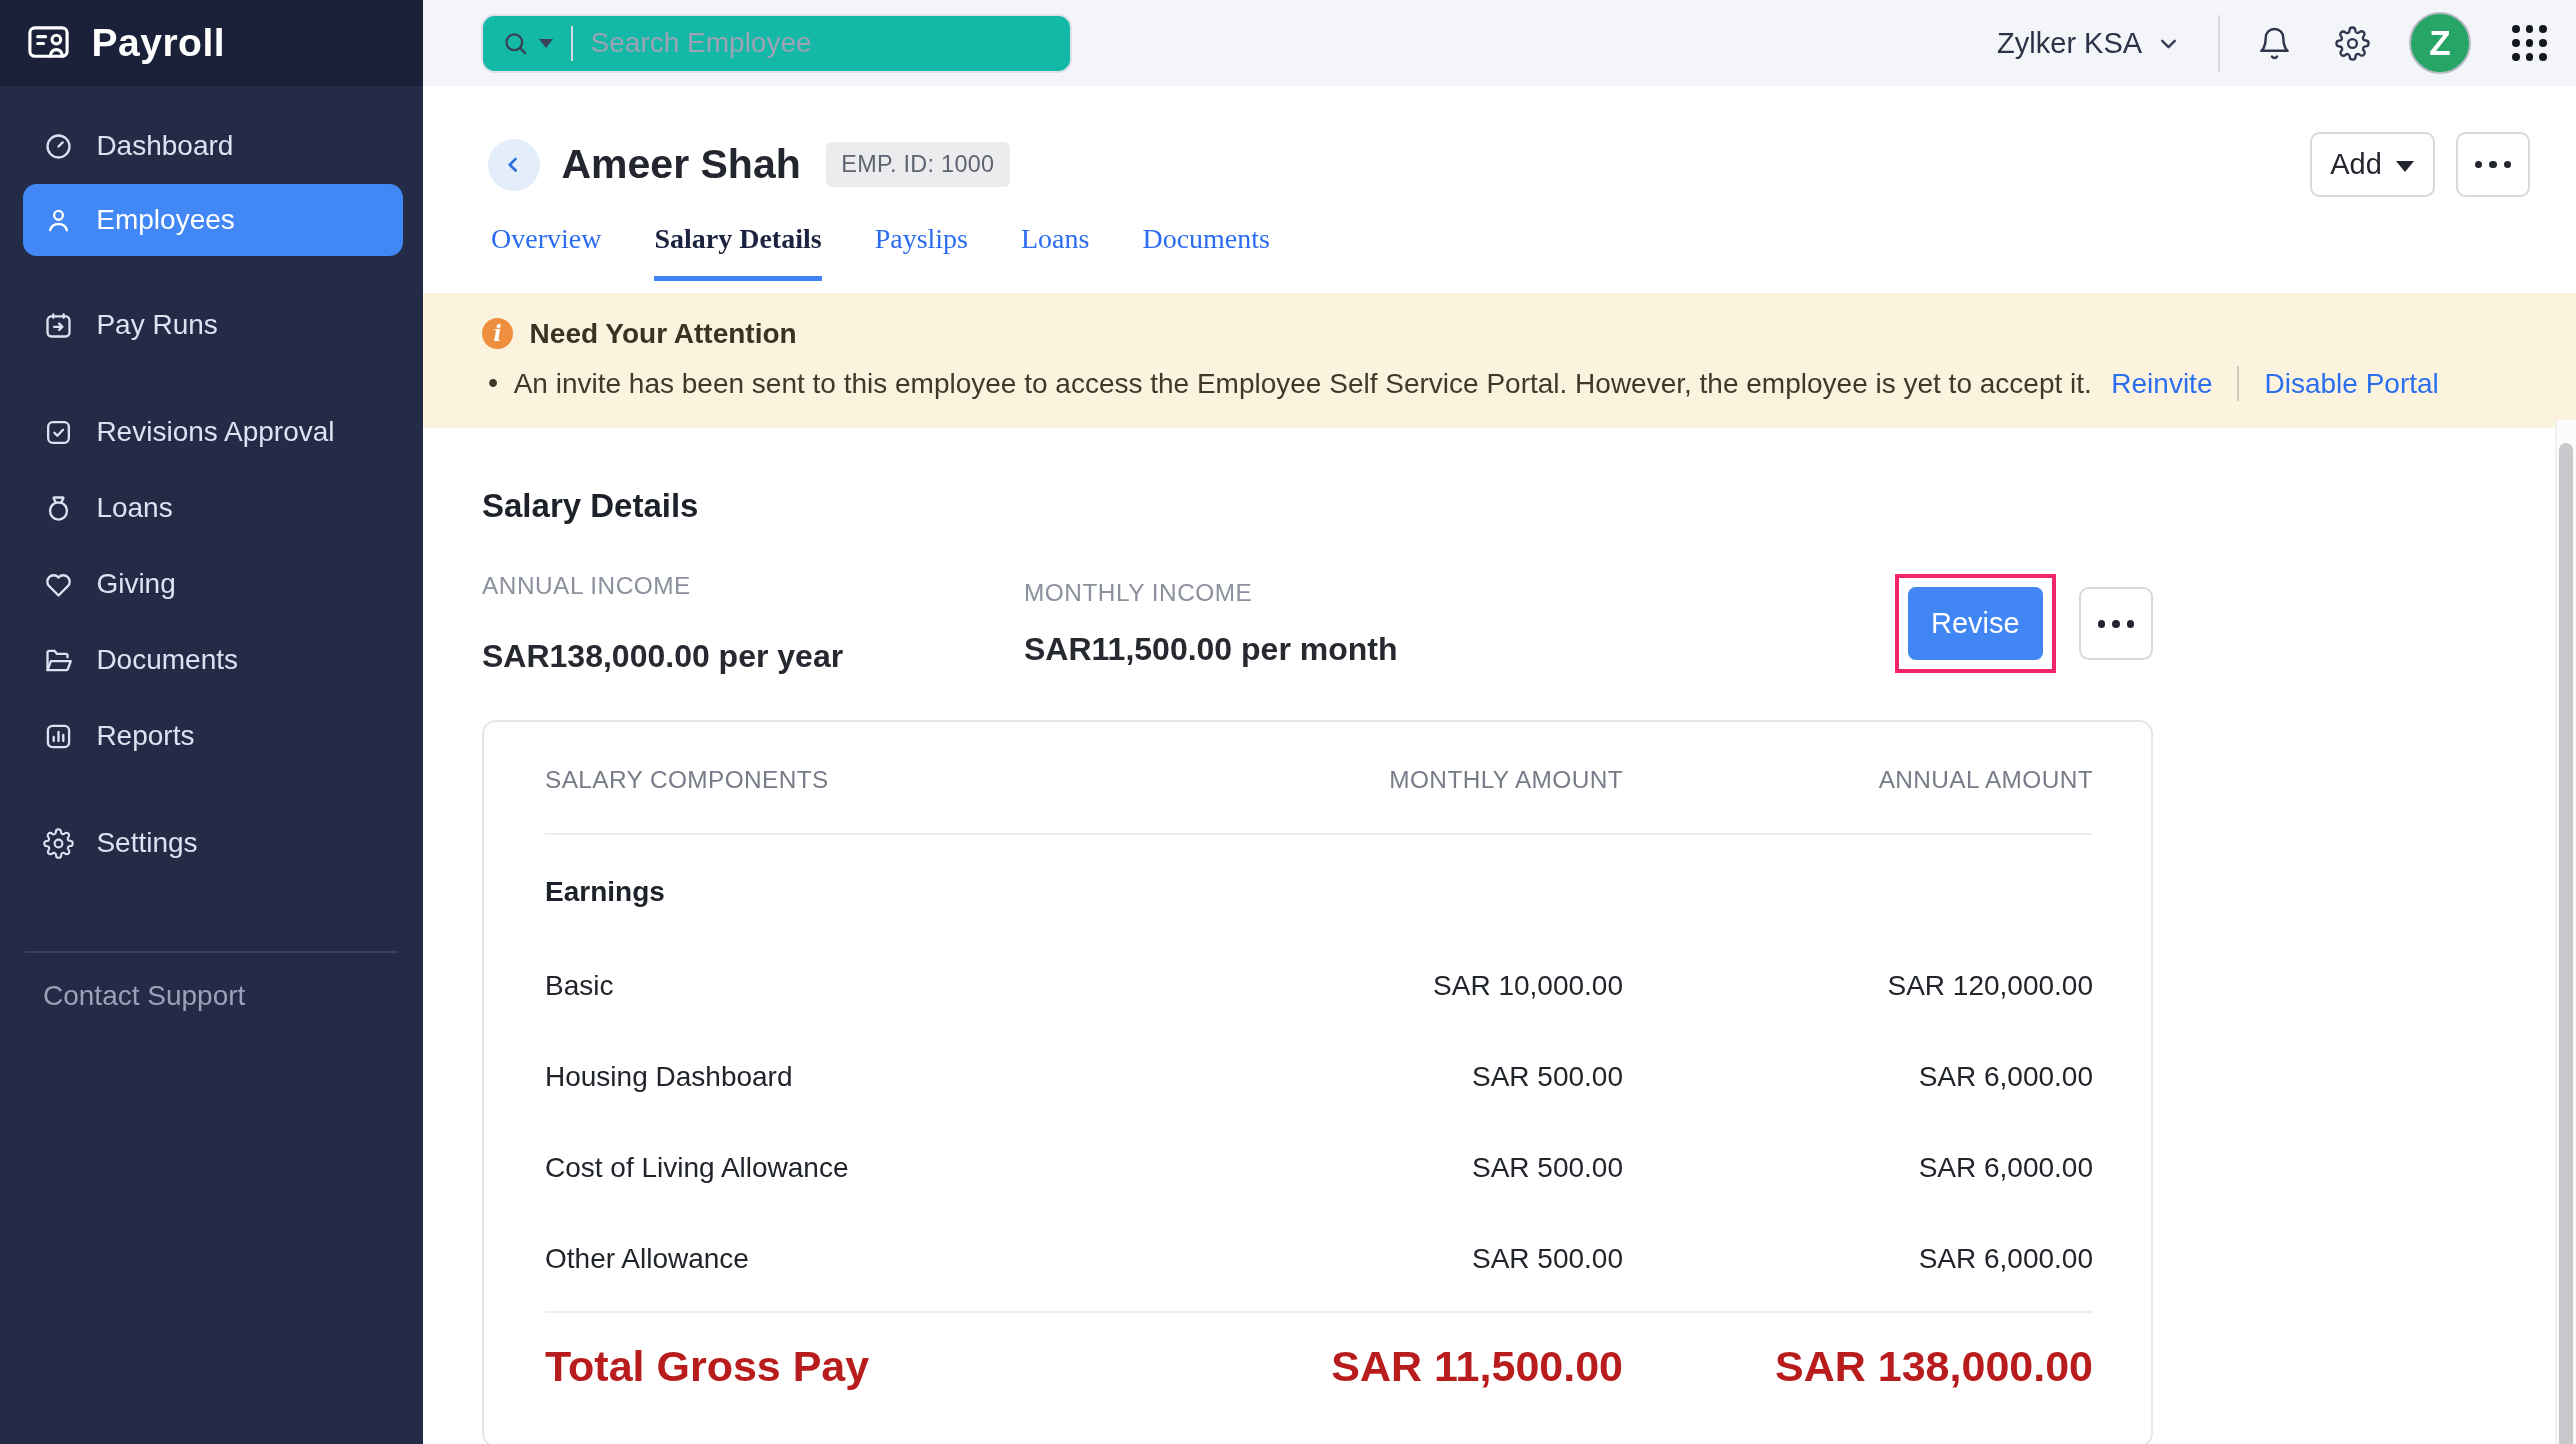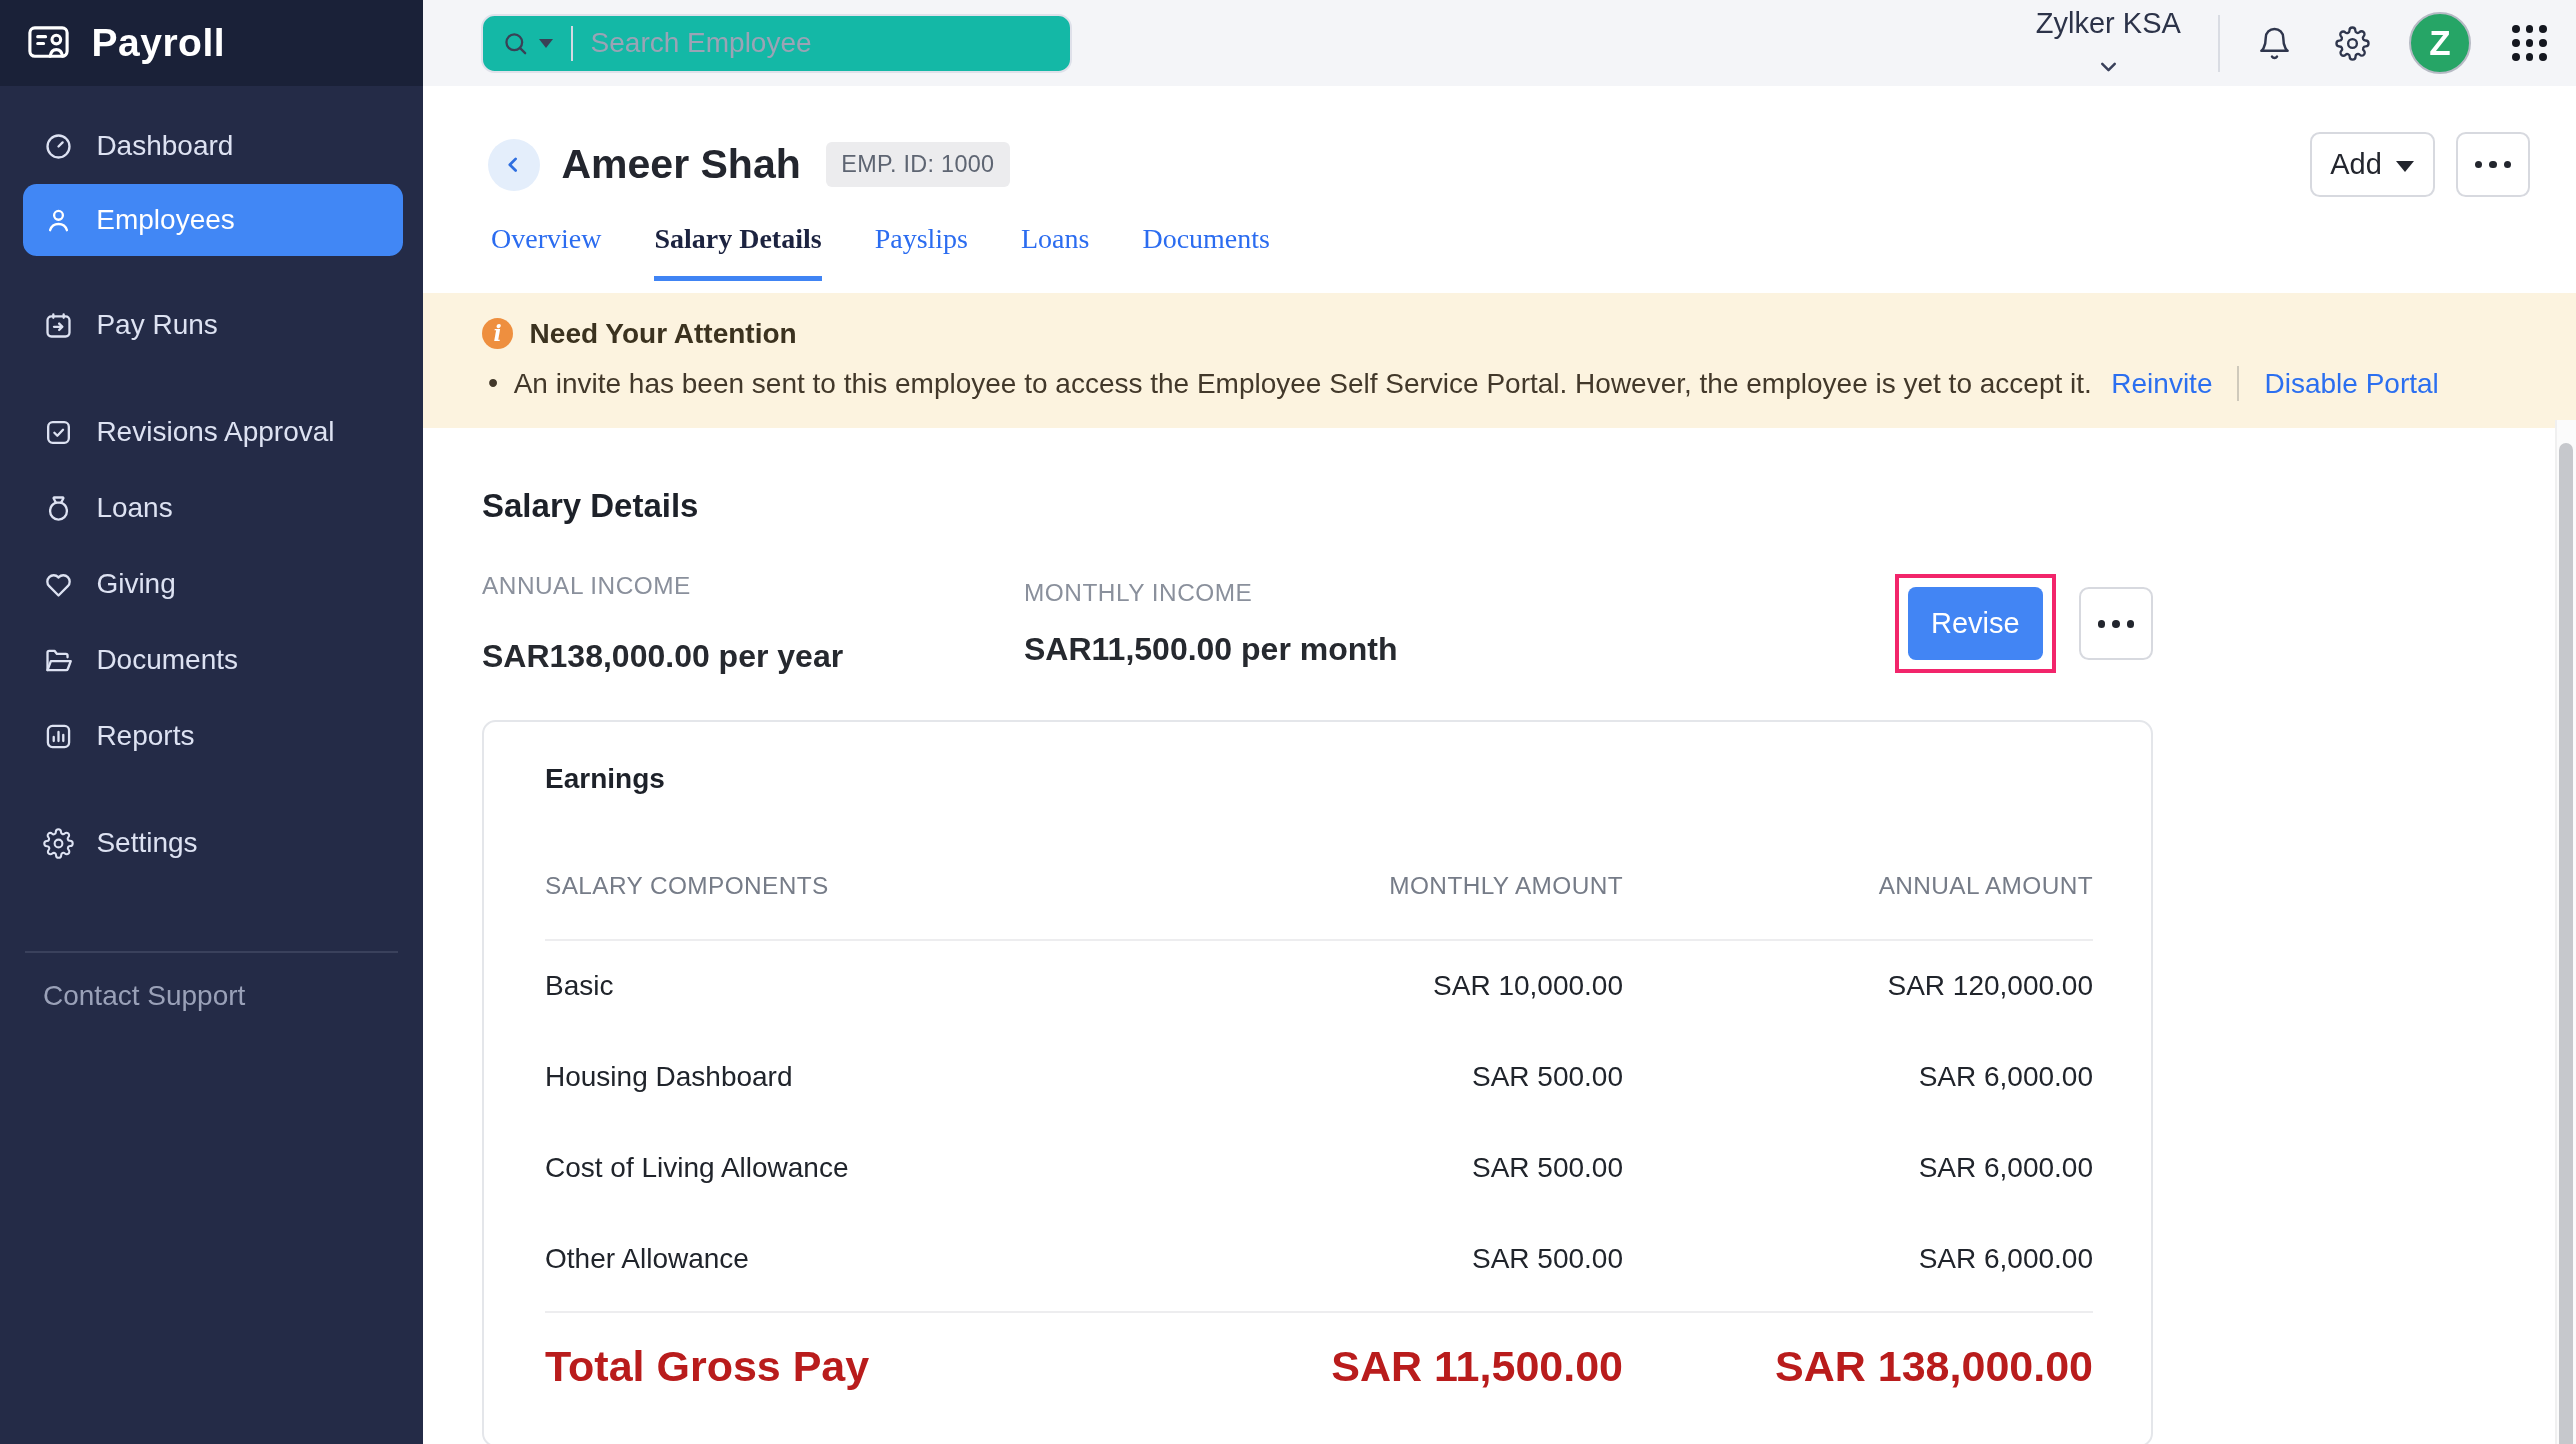--- a/index.html
+++ b/index.html
@@ -22,21 +22,21 @@
   .contact-support { margin-top:27px; padding-left:43px; color:#9aa1b8; font-size:28px; cursor:pointer; }
   
   .topbar { position:absolute; left:423px; top:0; right:0; height:86px; background:#f4f5f8; display:flex; align-items:center; padding:0 29px 0 58px; }
   .searchbox { width:591px; height:59px; background:#14b8a6; border:2px solid #dfe1ea; border-radius:13.7px; display:flex; align-items:center; padding:0 17.6px; }
   .searchbox svg { width:29px; height:29px; color:#3a4156; }
   .search-caret { width:0; height:0; border-left:7.8px solid transparent; border-right:7.8px solid transparent; border-top:9.8px solid #3a4156; margin-left:9.8px; }
   .search-div { width:2px; height:35px; background:#d5d8e2; margin:0 17.6px; }
   .search-input { border:none; outline:none; background:transparent; font-size:28px; color:#3a4156; flex:1; font-family:inherit; }
   .search-input::placeholder { color:#9ba3b5; }
   .topbar-right { margin-left:auto; display:flex; align-items:center; }
-  .org-picker { display:flex; align-items:center; gap:13.7px; cursor:pointer; color:#2c3349; font-size:29px;flex-direction:column; }
+  .org-picker { display:flex; align-items:center; gap:13.7px; cursor:pointer; color:#2c3349; font-size:29px; }
   .org-picker svg { width:25px; height:25px; color:#39405a; }
   .top-div { width:2px; height:57px; background:#d9dce3; margin:0 37px; }
   .icon-btn { background:none; border:none; cursor:pointer; color:#2f364d; display:flex; align-items:center; }
   .icon-btn svg { width:35px; height:35px; }
   .bell-btn { margin-right:43px; }
   .gear-btn { margin-right:39px; }
   .avatar { width:62px; height:62px; border-radius:50%; background:#26a566; border:2.9px solid #b6bac4; color:#ffffff; font-size:35px; font-weight:bold; display:flex; align-items:center; justify-content:center; cursor:pointer; margin-right:41px; }
   .grid-dots { display:grid; grid-template-columns:repeat(3,7.8px); grid-template-rows:repeat(3,7.8px); gap:5.9px; cursor:pointer; }
   .grid-dots i { width:7.8px; height:7.8px; border-radius:50%; background:#14171f; }
   
@@ -291,27 +291,27 @@
           <span class="dots">
               <i></i>
               <i></i>
               <i></i>
             </span>
         </button>
       </div>
     </div>
 
     <div class="table-card">
-      <div class="t-row t-group">
-        <span class="t-c1">Earnings</span>
-      </div>
       <div class="t-row t-head">
         <span class="t-c1">SALARY COMPONENTS</span>
         <span class="t-c2">MONTHLY AMOUNT</span>
         <span class="t-c3">ANNUAL AMOUNT</span>
+      </div>
+      <div class="t-row t-group">
+        <span class="t-c1">Earnings</span>
       </div>
       <div class="t-row t-data">
         <span class="t-c1">Basic</span>
         <span class="t-c2">SAR 10,000.00</span>
         <span class="t-c3">SAR 120,000.00</span>
       </div>
       <div class="t-row t-data">
         <span class="t-c1">Housing Dashboard</span>
         <span class="t-c2">SAR 500.00</span>
         <span class="t-c3">SAR 6,000.00</span>

